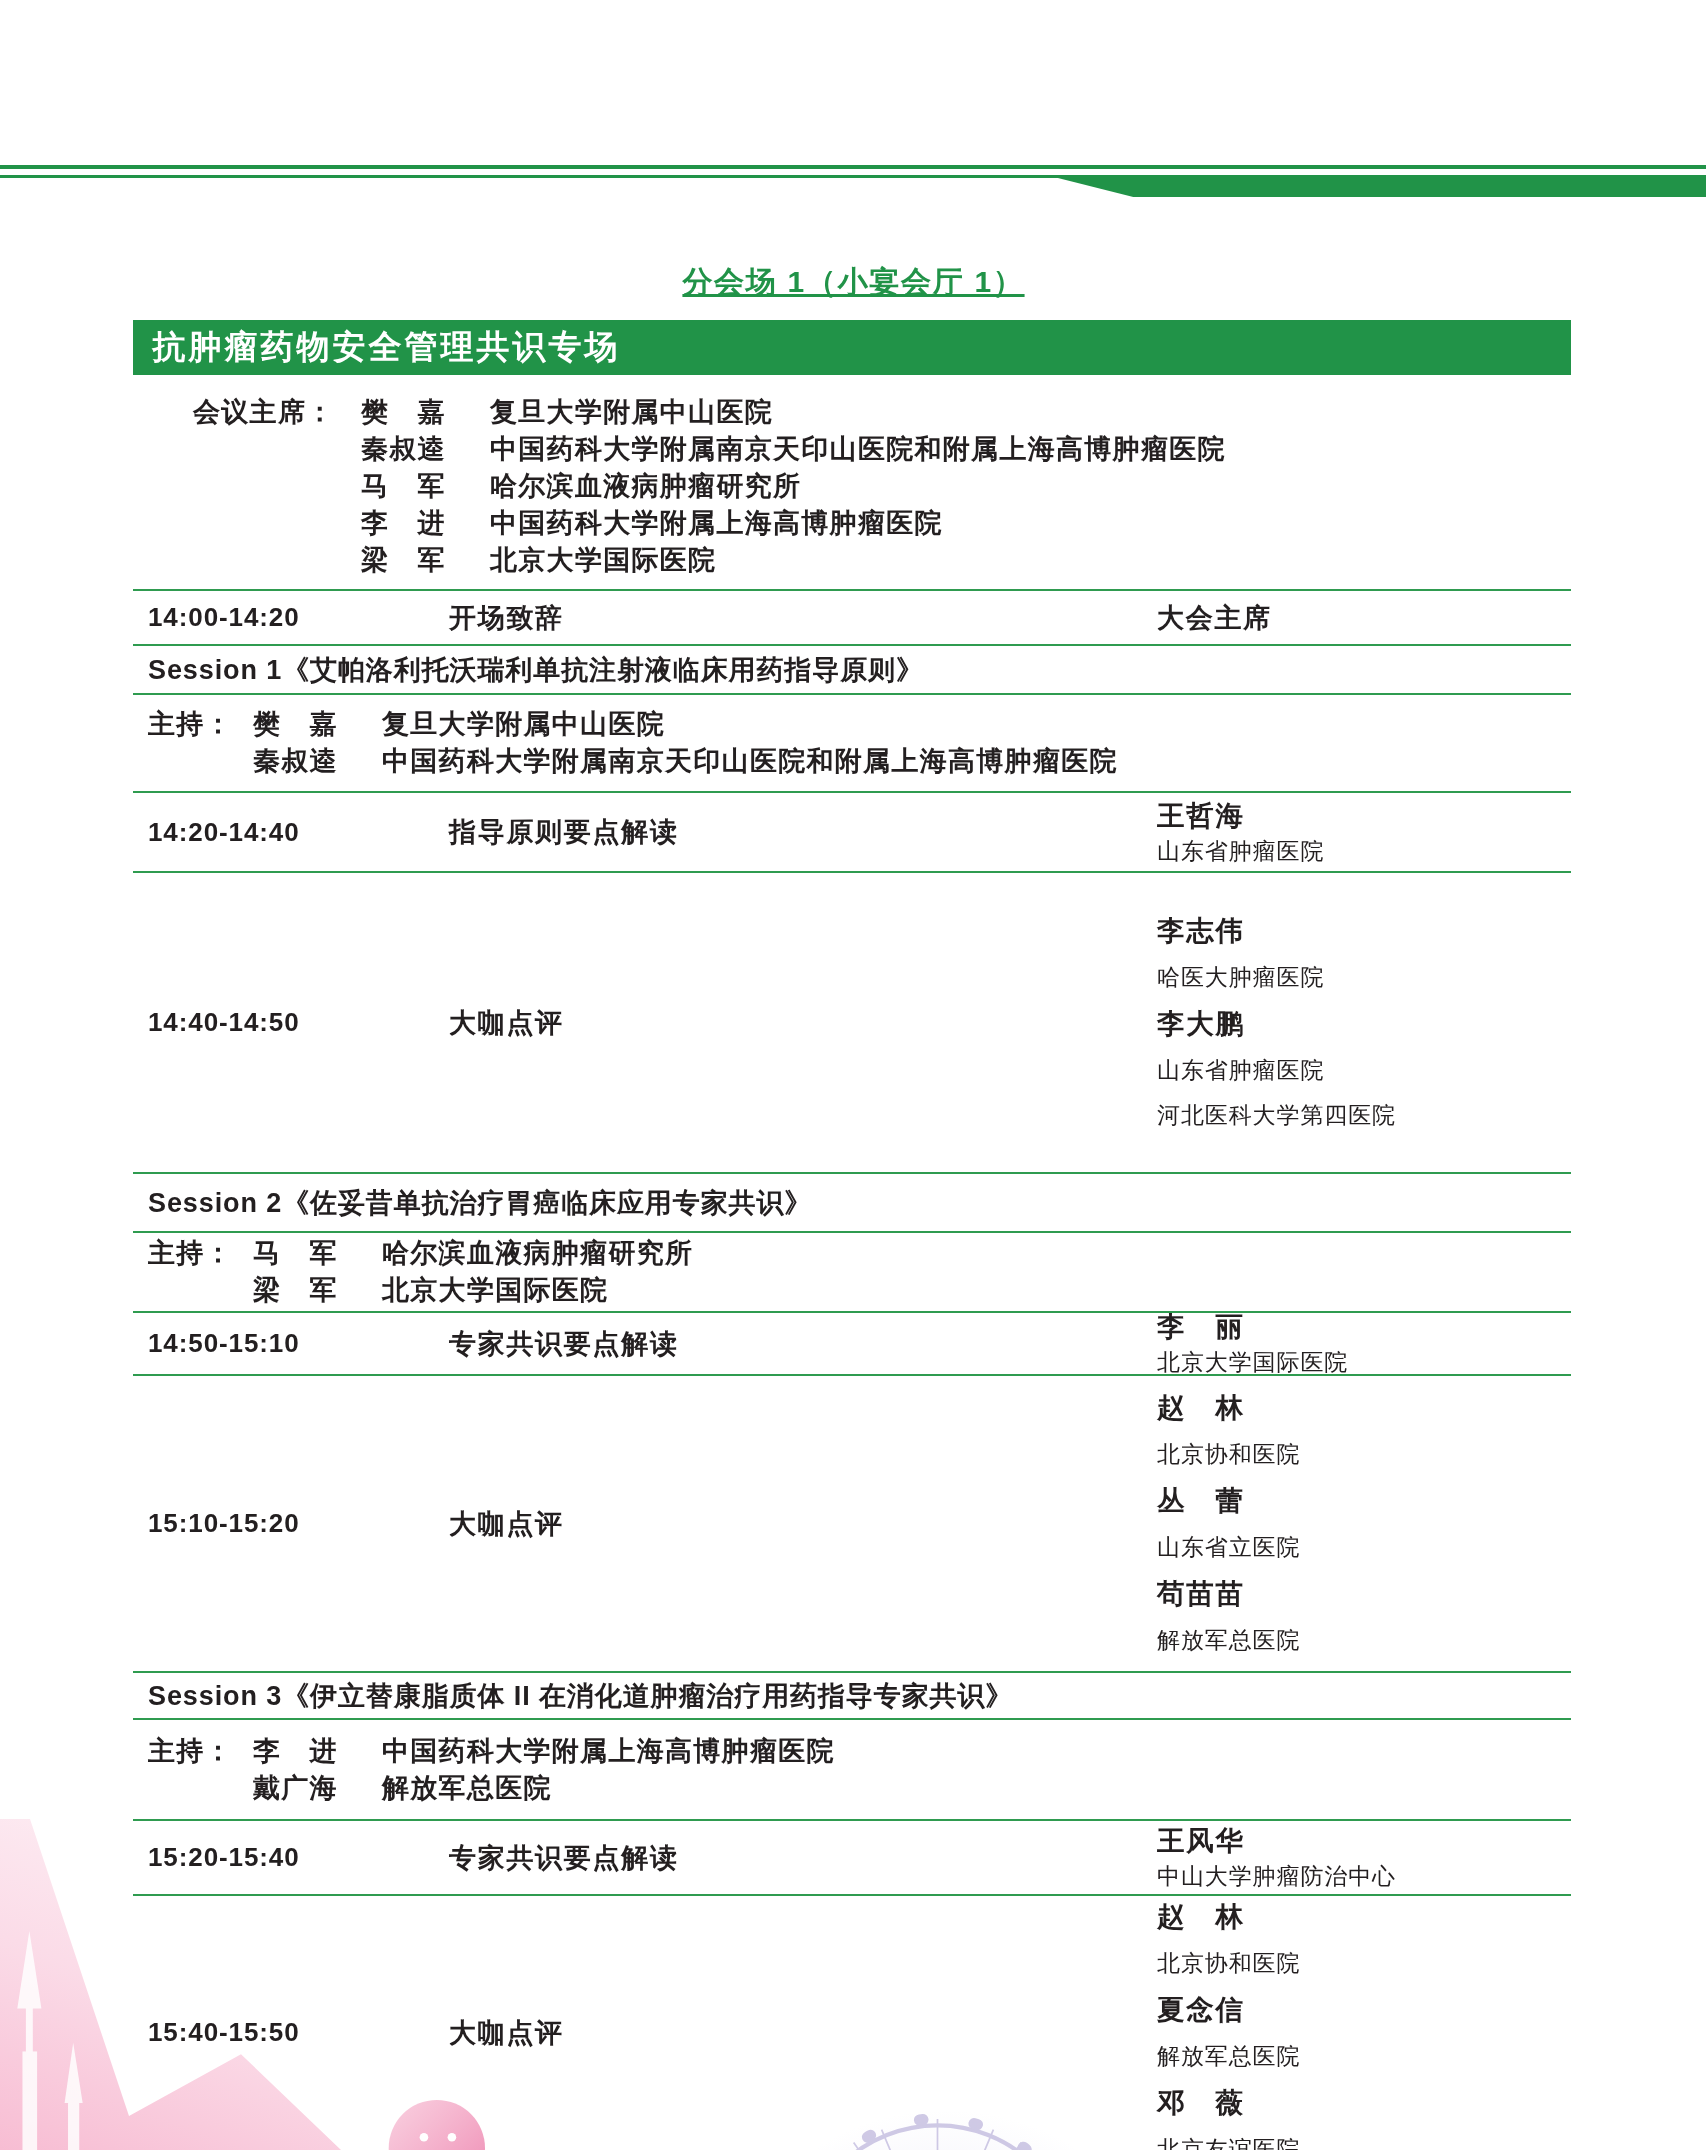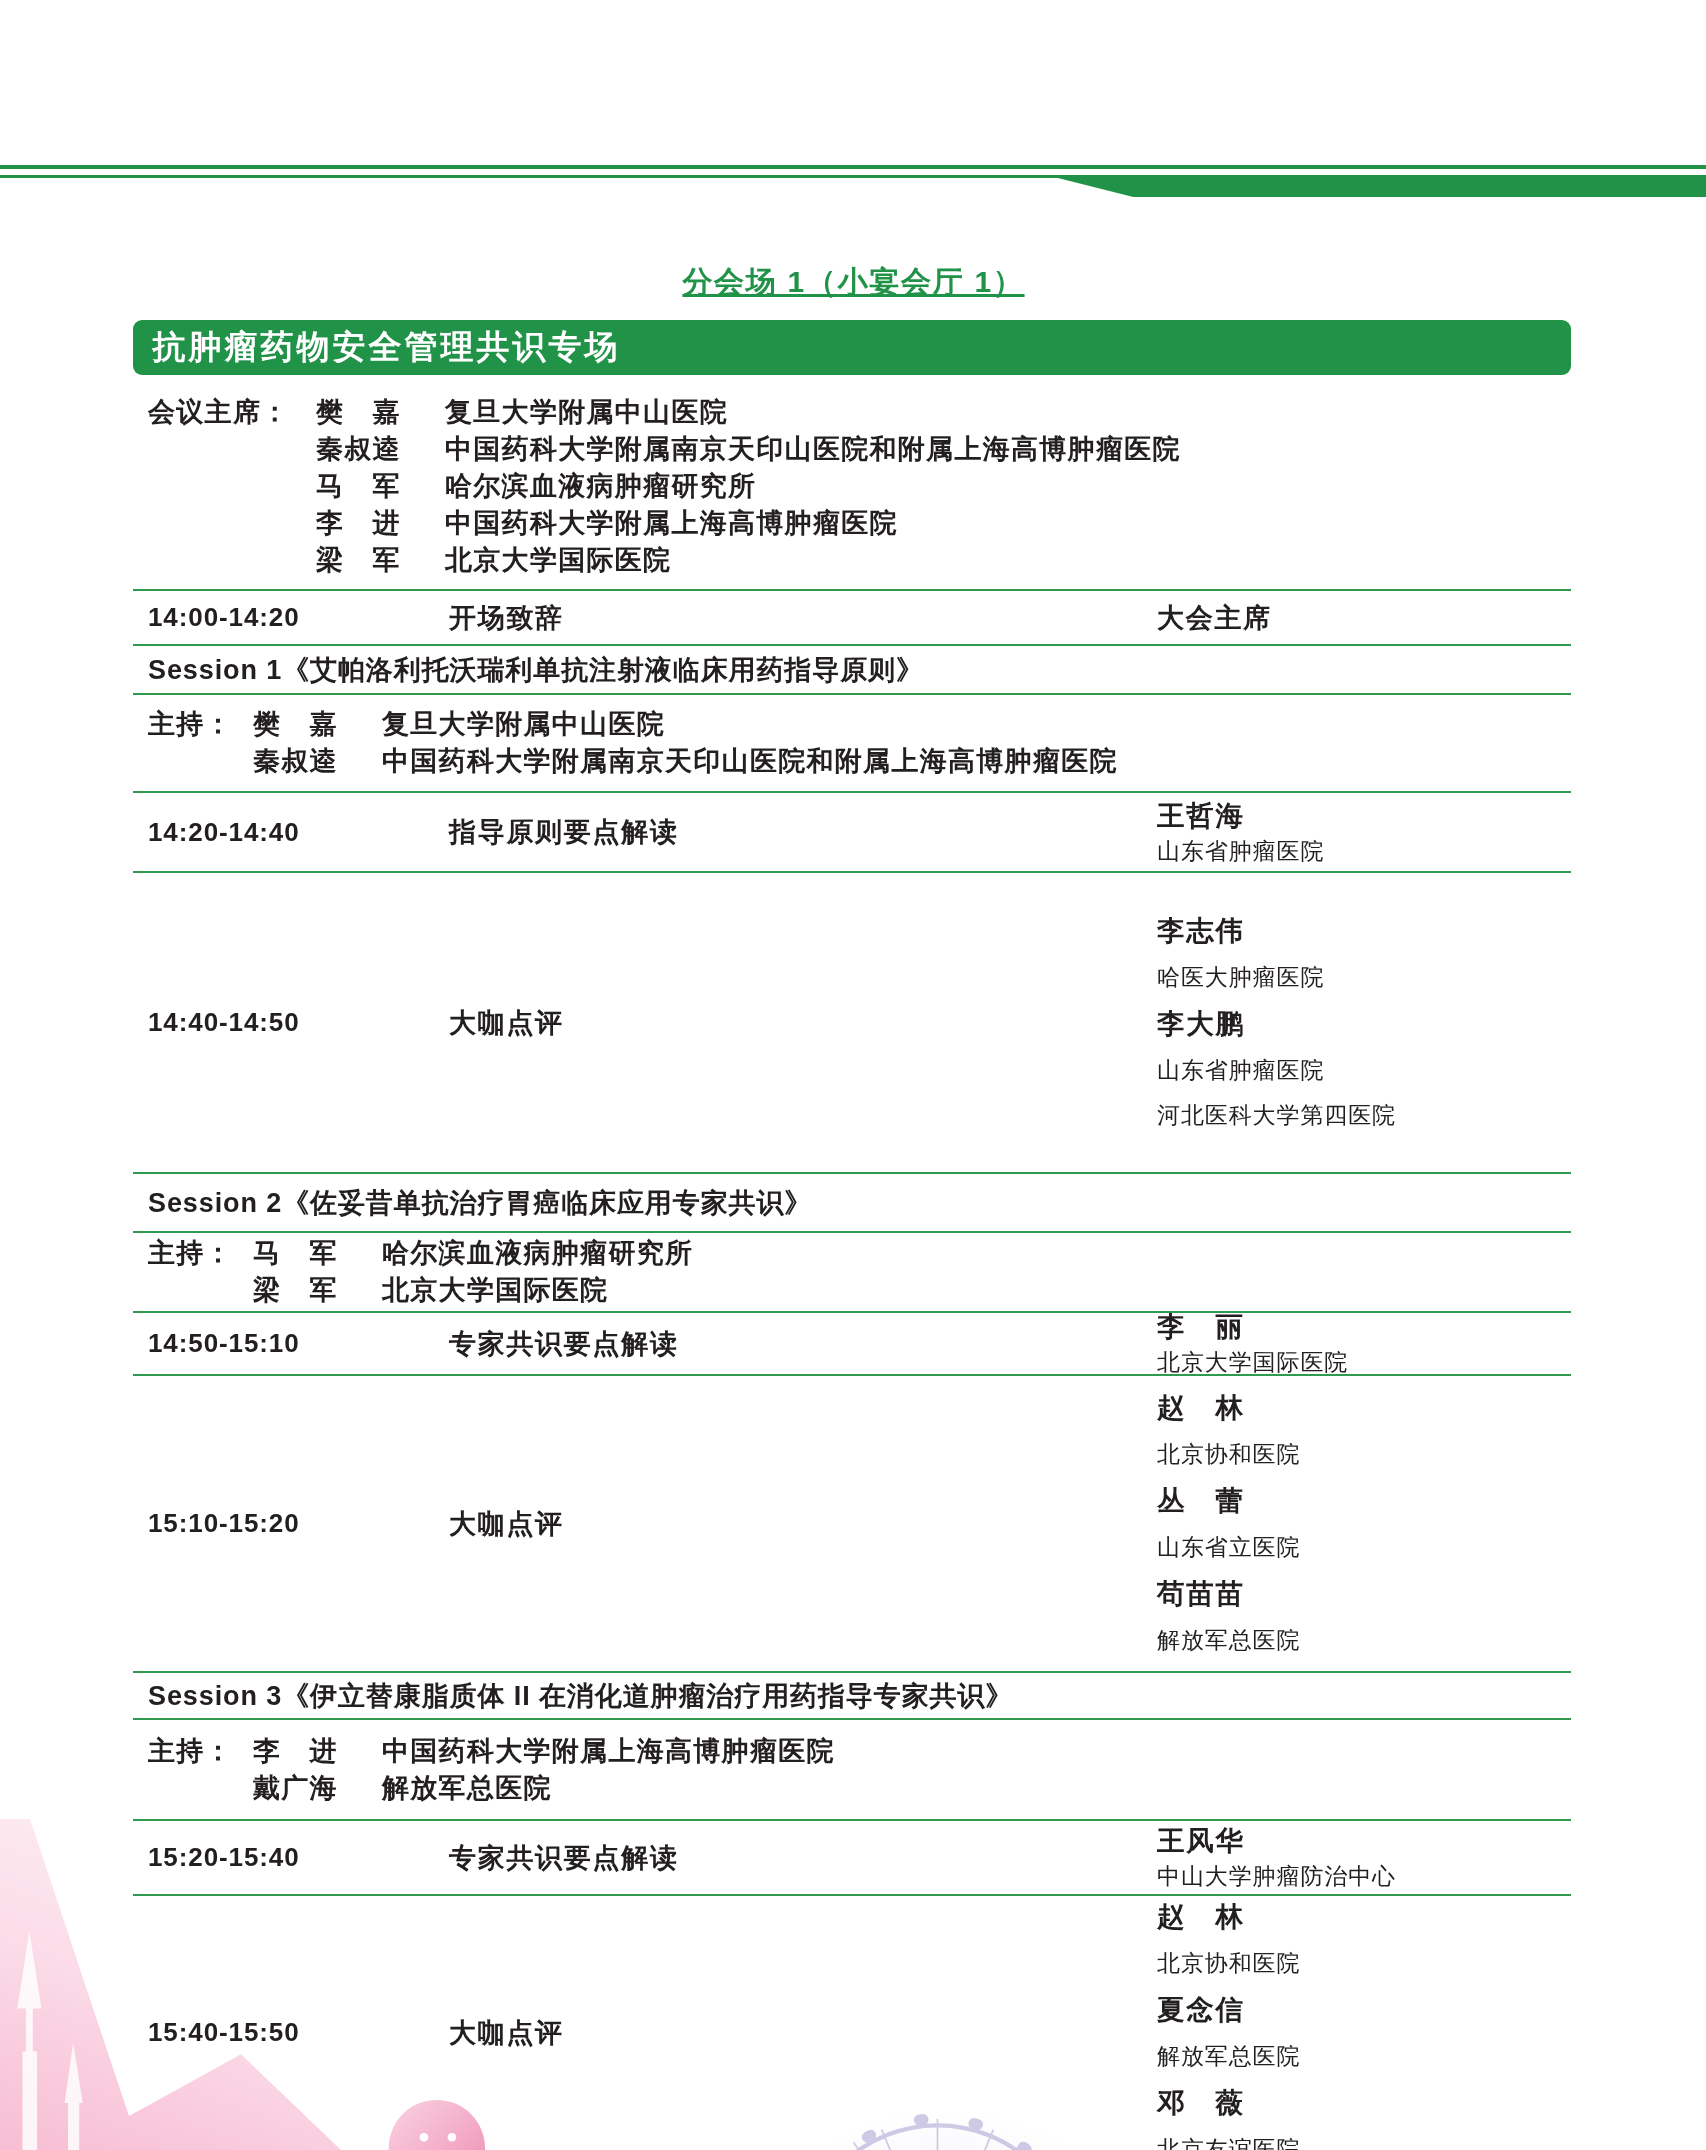--- a/index.html
+++ b/index.html
@@ -34,29 +34,29 @@
     position:absolute;top:262px;left:0;width:1707px;
     text-align:center;font-size:30px;font-weight:bold;color:var(--green);
     letter-spacing:1.7px;
     text-decoration:underline;
   }
   .track-band{
     position:absolute;top:320px;left:133px;width:1438px;height:55px;
     background:var(--green);color:#ffffff;
     display:flex;align-items:center;
     box-sizing:border-box;padding-left:19.4px;
-    font-size:33px;font-weight:bold;letter-spacing:3px;border-radius:9px;
+    font-size:33px;font-weight:bold;letter-spacing:3px;
   }
   
   .schedule{
     position:absolute;top:382px;left:133px;width:1438px;z-index:2;
   }
   .chairs{box-sizing:border-box;padding:12px 0 8.6px 15px;height:207px;}
   .line{display:flex;font-size:27px;font-weight:bold;line-height:37px;letter-spacing:1.3px;}
-  .lbl{width:168px;flex:none;white-space:nowrap;}
+  .lbl{width:168px;flex:none;white-space:nowrap;margin-left:45px;}
   .lbl-host{width:105px;flex:none;white-space:nowrap;}
   .nm{width:129px;flex:none;white-space:nowrap;}
   .aff{flex:1;}
   .row{
     position:relative;border-top:2.2px solid var(--line-green);
     display:flex;align-items:center;box-sizing:border-box;
   }
   .h127{height:55px}.h113{height:49px}.h228{height:98px}.h185{height:80px}
   .h700{height:301px}.h138{height:59px}.h165{height:63px}.h690{height:297px}
   .h110{height:47px}.h235{height:101px}.h175{height:75px}.h640{height:275px}

